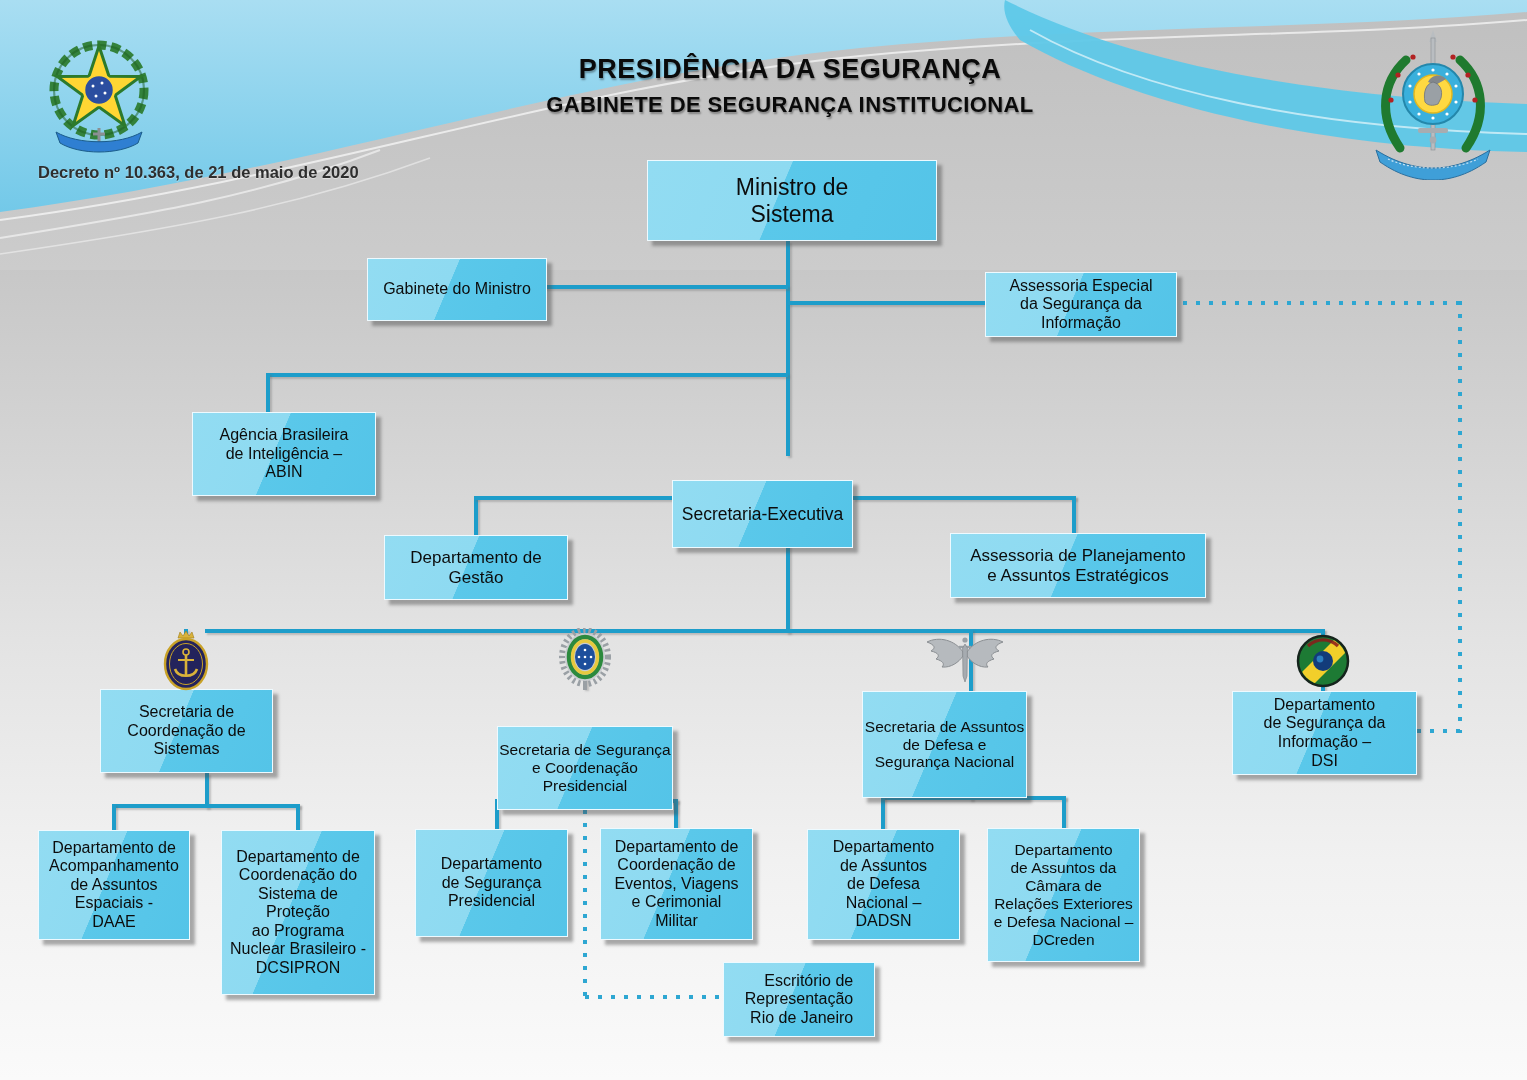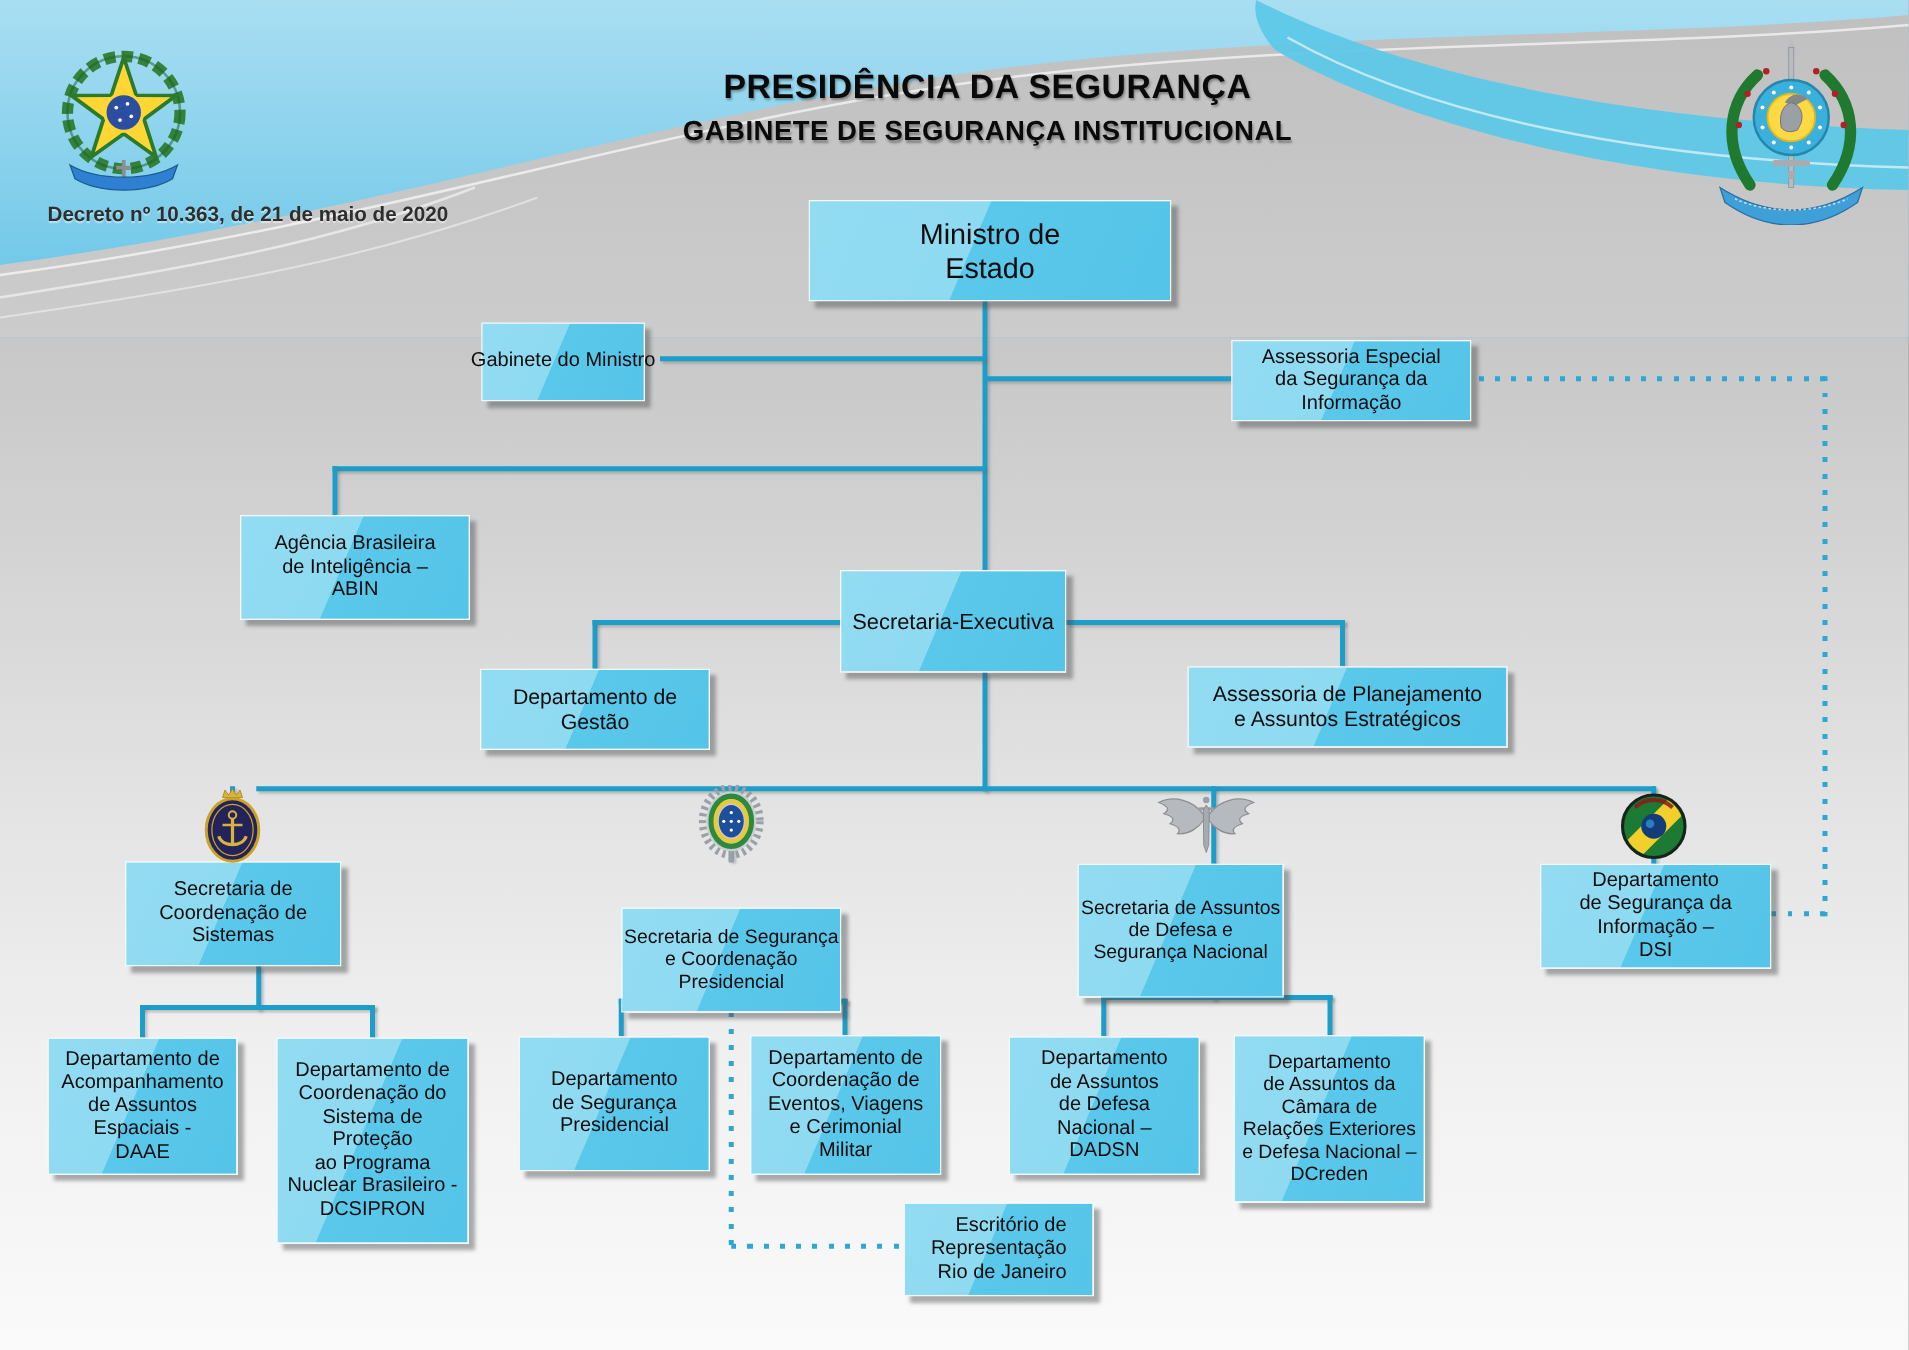--- a/index.html
+++ b/index.html
@@ -180,29 +180,29 @@
   <div class="ln" style="left:881px;top:796px;width:4px;height:33px;"></div>
   <div class="ln" style="left:1062px;top:796px;width:4px;height:32px;"></div>
 
   <div class="dh" style="left:1183px;top:301px;width:281px;"></div>
   <div class="dv" style="left:1458px;top:301px;height:432px;"></div>
   <div class="dh" style="left:1417px;top:729px;width:45px;"></div>
   <div class="dv" style="left:583px;top:810px;height:187px;"></div>
   <div class="dh" style="left:585px;top:995px;width:138px;"></div>
 
   <div class="box f23" style="left:647px;top:160px;width:290px;height:81px;">Ministro de
-Estado</div>
-  <div class="box" style="left:385px;top:258px;width:131px;height:63px;">Gabinete do Ministro</div>
+Sistema</div>
+  <div class="box" style="left:367px;top:258px;width:180px;height:63px;">Gabinete do Ministro</div>
   <div class="box" style="left:985px;top:272px;width:192px;height:65px;">Assessoria Especial
 da Segurança da
 Informação</div>
   <div class="box" style="left:192px;top:412px;width:184px;height:84px;">Agência Brasileira
 de Inteligência –
 ABIN</div>
-  <div class="box f175" style="left:672px;top:456px;width:181px;height:82px;">Secretaria-Executiva</div>
+  <div class="box f175" style="left:672px;top:480px;width:181px;height:68px;">Secretaria-Executiva</div>
   <div class="box f17" style="left:384px;top:535px;width:184px;height:65px;">Departamento de
 Gestão</div>
   <div class="box f17" style="left:950px;top:533px;width:256px;height:65px;">Assessoria de Planejamento
 e Assuntos Estratégicos</div>
   <div class="box" style="left:100px;top:689px;width:173px;height:84px;">Secretaria de
 Coordenação de
 Sistemas</div>
   <div class="box f155" style="left:497px;top:726px;width:176px;height:84px;">Secretaria de Segurança
 e Coordenação
 Presidencial</div>

